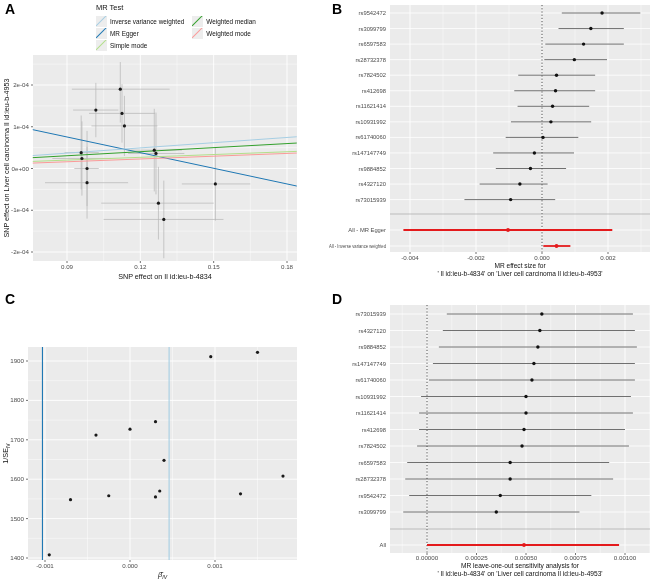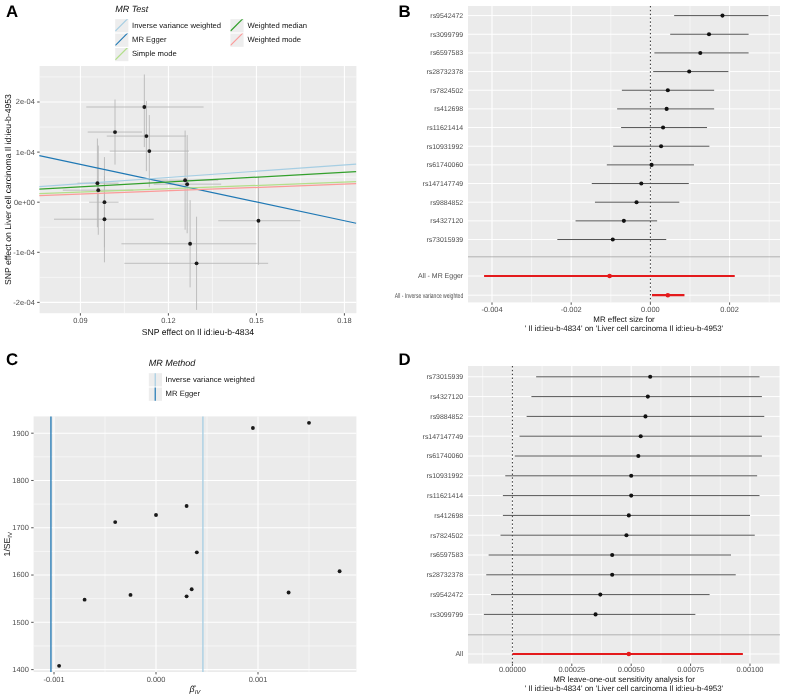--- a/index.html
+++ b/index.html
@@ -9,21 +9,21 @@
   #panel-A{left:0;top:0}
   #panel-B{left:327px;top:0}
   #panel-C{left:0;top:290px}
   #panel-D{left:327px;top:290px}
   .plabel{position:absolute;left:5px;top:1px;font-size:14px;font-weight:bold;color:#000;z-index:3;}
   .chart{position:absolute;left:0;top:0;overflow:visible;}
   svg text{font-family:"Liberation Sans","DejaVu Sans",sans-serif;}
   .legend{position:absolute;z-index:2;}
   .legend-a{left:96px;top:3px;}
   .legend-c{left:124px;top:8px;}
-  .legend-title{font-size:7.5px;color:#111;margin-bottom:3px;font-style:italic;}
+  .legend-title{font-size:7.5px;color:#111;margin-bottom:3px;}
   .legend-cols{display:flex;gap:8px;align-items:flex-start;}
   .legend-col{display:flex;flex-direction:column;}
   .legend-item{display:flex;align-items:center;height:12px;}
   .lkey{width:11px;height:11px;background:#ededed;position:relative;margin-right:3px;
         overflow:hidden;flex:0 0 auto;}
   .lkey .bar{position:absolute;left:-2px;top:4.8px;width:15px;height:1.3px;transform:rotate(-45deg);}
   .lkey.vert .bar{transform:rotate(-90deg);}
   .legend-label{font-size:6.4px;color:#111;white-space:nowrap;}
 </style>
 </head>
@@ -252,37 +252,20 @@
         <text x="215" y="260" font-size="6.2" fill="#4d4d4d" text-anchor="middle">0.000</text>
         <line x1="281" x2="281" y1="252" y2="254" stroke="#333" stroke-width="0.7"></line>
         <text x="281" y="260" font-size="6.2" fill="#4d4d4d" text-anchor="middle">0.002</text>
         <text x="193" y="268" font-size="6.6" fill="#111" text-anchor="middle">MR effect size for</text>
         <text x="193" y="276" font-size="6.6" fill="#111" text-anchor="middle">' Il id:ieu-b-4834' on 'Liver cell carcinoma Il id:ieu-b-4953'</text>
       </svg>
   </section>
 
   <section class="panel" id="panel-C">
     <span class="plabel">C</span>
-    <div class="legend legend-c">
-      <div class="legend-title">MR Method</div>
-      <div class="legend-col" id="legendC">
-          <div class="legend-item">
-            <span class="lkey vert">
-              <span class="bar" style="background: rgb(166, 206, 227);"></span>
-            </span>
-            <span class="legend-label">Inverse variance weighted</span>
-          </div>
-          <div class="legend-item">
-            <span class="lkey vert">
-              <span class="bar" style="background: rgb(31, 120, 180);"></span>
-            </span>
-            <span class="legend-label">MR Egger</span>
-          </div>
-        </div>
-    </div>
     <svg class="chart" id="svgC" width="327" height="290">
         <rect x="28" y="57" width="269" height="213" fill="#ebebeb"></rect>
         <g>
           <line x1="87.5" x2="87.5" y1="57" y2="270" stroke="#fff" stroke-width="0.45"></line>
           <line x1="172.5" x2="172.5" y1="57" y2="270" stroke="#fff" stroke-width="0.45"></line>
           <line x1="257.5" x2="257.5" y1="57" y2="270" stroke="#fff" stroke-width="0.45"></line>
           <line y1="248.3" y2="248.3" x1="28" x2="297" stroke="#fff" stroke-width="0.45"></line>
           <line y1="208.9" y2="208.9" x1="28" x2="297" stroke="#fff" stroke-width="0.45"></line>
           <line y1="169.5" y2="169.5" x1="28" x2="297" stroke="#fff" stroke-width="0.45"></line>
           <line y1="130.1" y2="130.1" x1="28" x2="297" stroke="#fff" stroke-width="0.45"></line>

